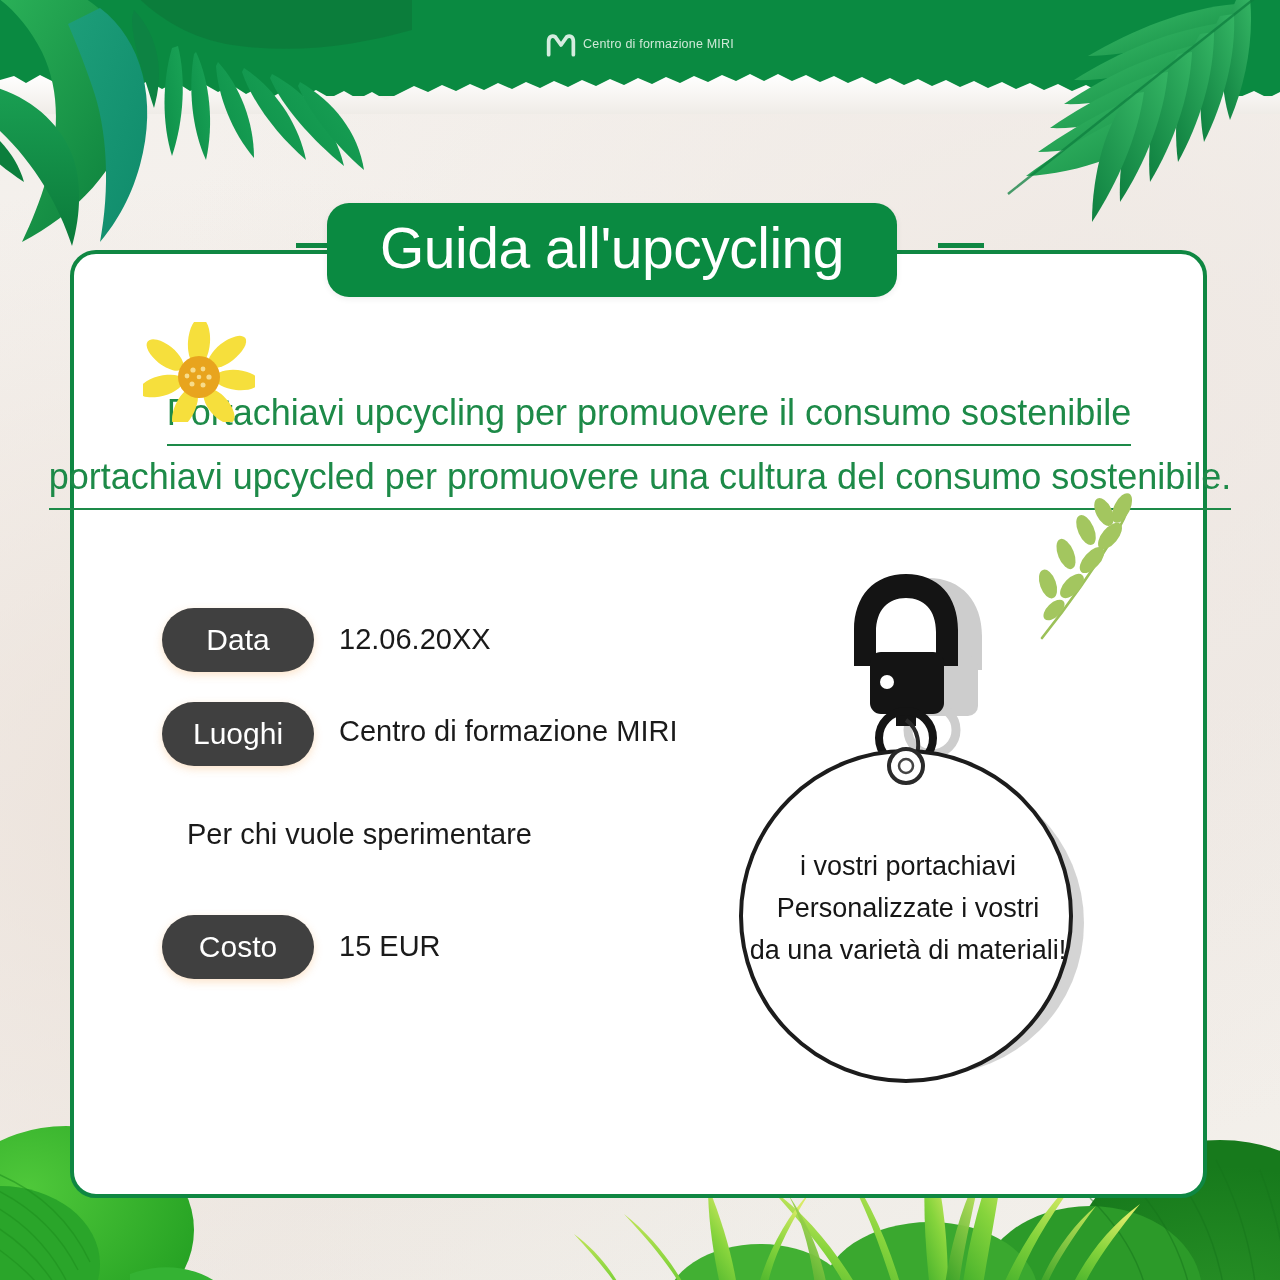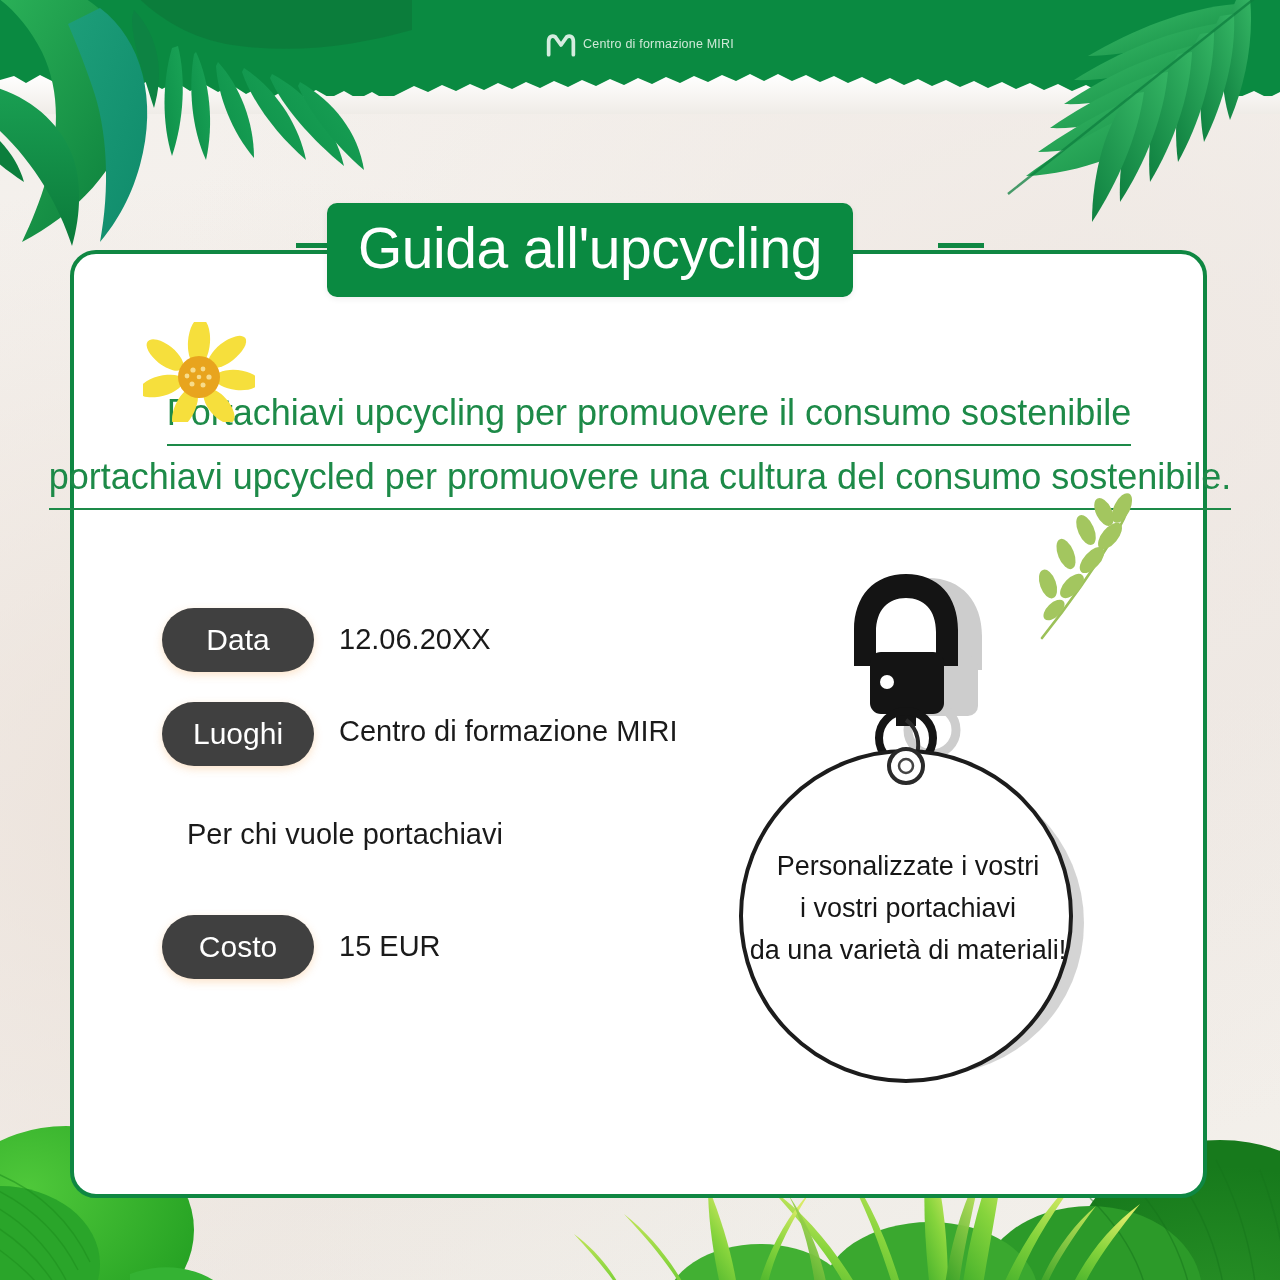--- a/index.html
+++ b/index.html
@@ -57,23 +57,23 @@
 
   
   .title-tab-l, .title-tab-r {
     position: absolute; top: 243px; height: 5px; background: #0f8742; z-index: 9;
   }
   .title-tab-l { left: 296px; width: 46px; }
   .title-tab-r { left: 938px; width: 46px; }
 
   .title-banner {
     position: absolute; left: 327px; top: 203px;
-    width: 526px; height: 94px;
+    width: 570px; height: 94px;
     background: #0a8a41;
-    border-radius: 10px;
+    border-radius: 22px;
     display: flex; align-items: center; justify-content: center;
     z-index: 11;
     box-shadow: 0 2px 6px rgba(0,0,0,0.07);
   }
   .title-banner h1 {
     color: #ffffff; font-size: 57px; font-weight: 400;
     letter-spacing: -0.5px; line-height: 1; white-space: nowrap;
     margin-top: -3px;
   }
 
@@ -294,21 +294,21 @@
 
   <div class="info-row r2">
     <div class="pill pill-sm">Luoghi</div>
     <div class="vals">
       <div>Centro di formazione MIRI</div>
     </div>
   </div>
 
   <div class="info-row r3">
     <div class="vals">
-      <div>Per chi vuole portachiavi</div>
+      <div>Per chi vuole sperimentare</div>
     </div>
   </div>
 
   <div class="info-row r4">
     <div class="pill pill-sm">Costo</div>
     <div class="vals">
       <div>15 EUR</div>
     </div>
   </div>
 
@@ -332,22 +332,22 @@
 
   <path d="M196,172 C208,180 212,198 204,214 C198,226 190,232 186,234" fill="none" stroke="#2a2a2a" stroke-width="4"></path>
 
   <circle cx="196" cy="368" r="165" fill="#ffffff" stroke="#1c1c1c" stroke-width="4"></circle>
 
   <circle cx="196" cy="218" r="17" fill="#ffffff" stroke="#2a2a2a" stroke-width="4"></circle>
   <circle cx="196" cy="218" r="7" fill="#ffffff" stroke="#444" stroke-width="2.5"></circle>
 </svg>
 
 <div class="tag-text">
+  <div>i vostri portachiavi</div>
   <div>Personalizzate i vostri</div>
-  <div>i vostri portachiavi</div>
   <div>da una varietà di materiali!</div>
 </div>
 
 <svg class="foliage fol-bl" viewBox="0 0 330 190">
   <defs>
     <radialGradient id="bl" cx="0.35" cy="0.3" r="0.85">
       <stop offset="0%" stop-color="#4fc83a"></stop>
         <stop offset="100%" stop-color="#1f9c20"></stop>
     </radialGradient>
   </defs>

